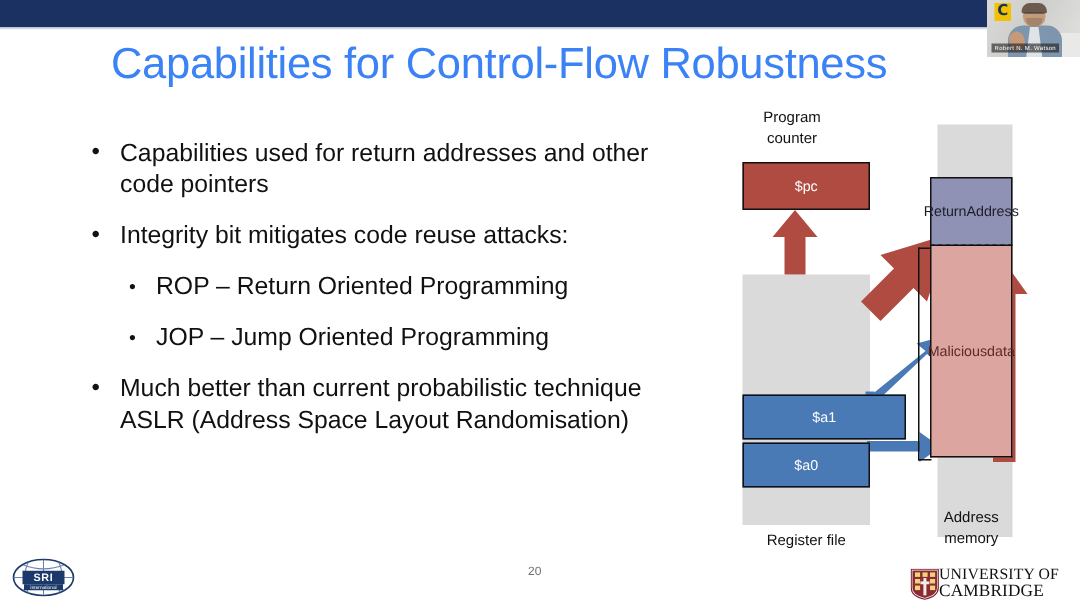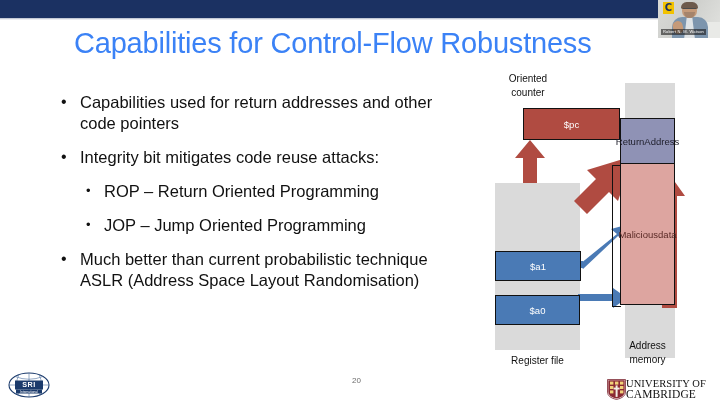--- a/index.html
+++ b/index.html
@@ -114,21 +114,21 @@
   <div class="bullets">
     <div class="b1">Capabilities used for return addresses and other code pointers</div>
     <div class="b1">Integrity bit mitigates code reuse attacks:</div>
     <div class="b2">ROP – Return Oriented Programming</div>
     <div class="b2">JOP – Jump Oriented Programming</div>
     <div class="b1">Much better than current probabilistic technique ASLR (Address Space Layout Randomisation)</div>
   </div>
 
   <div class="diagram">
 
-    <div class="lbl" style="left:18px;top:5px;width:80px;">Oriented</div>
+    <div class="lbl" style="left:18px;top:5px;width:80px;">Program</div>
     <div class="lbl" style="left:18px;top:19px;width:80px;">counter</div>
 
     <div class="grey-col" style="left:25px;top:115px;width:85px;height:167px;"></div>
 
     <div class="grey-col" style="left:155px;top:15px;width:50px;height:275px;"></div>
 
     <svg class="overlay" viewBox="0 0 250 310">
 
       <g>
         <polygon points="60,72 75,90 67,90 67,115 53,115 53,90 45,90" fill="#b04b41"></polygon>
@@ -147,24 +147,24 @@
         <rect x="107" y="193" width="6" height="7" fill="#4a7ab5"></rect>
       </g>
 
       <g>
         <polygon points="108,226 143,226 143,220 157,230 143,240 143,233 108,233" fill="#4a7ab5"></polygon>
       </g>
     </svg>
 
     <div class="brk" style="left:142px;top:97px;width:8px;height:140px;"></div>
 
-    <div class="box red-box" style="left:25px;top:40px;width:97px;height:32px;margin-left:28px;">
+    <div class="box red-box" style="left:25px;top:40px;width:85px;height:32px;">
       <span>$pc</span>
     </div>
-    <div class="box blue-box" style="left:25px;top:183px;width:86px;height:30px;">
+    <div class="box blue-box" style="left:25px;top:195px;width:109px;height:30px;">
       <span>$a1</span>
     </div>
     <div class="box blue-box" style="left:25px;top:227px;width:85px;height:30px;">
       <span>$a0</span>
     </div>
 
     <div class="lbl" style="left:25px;top:287px;width:85px;">Register file</div>
 
     <div class="ra-box" style="left:150px;top:50px;width:55px;height:46px;">
       <span>Return</span>

